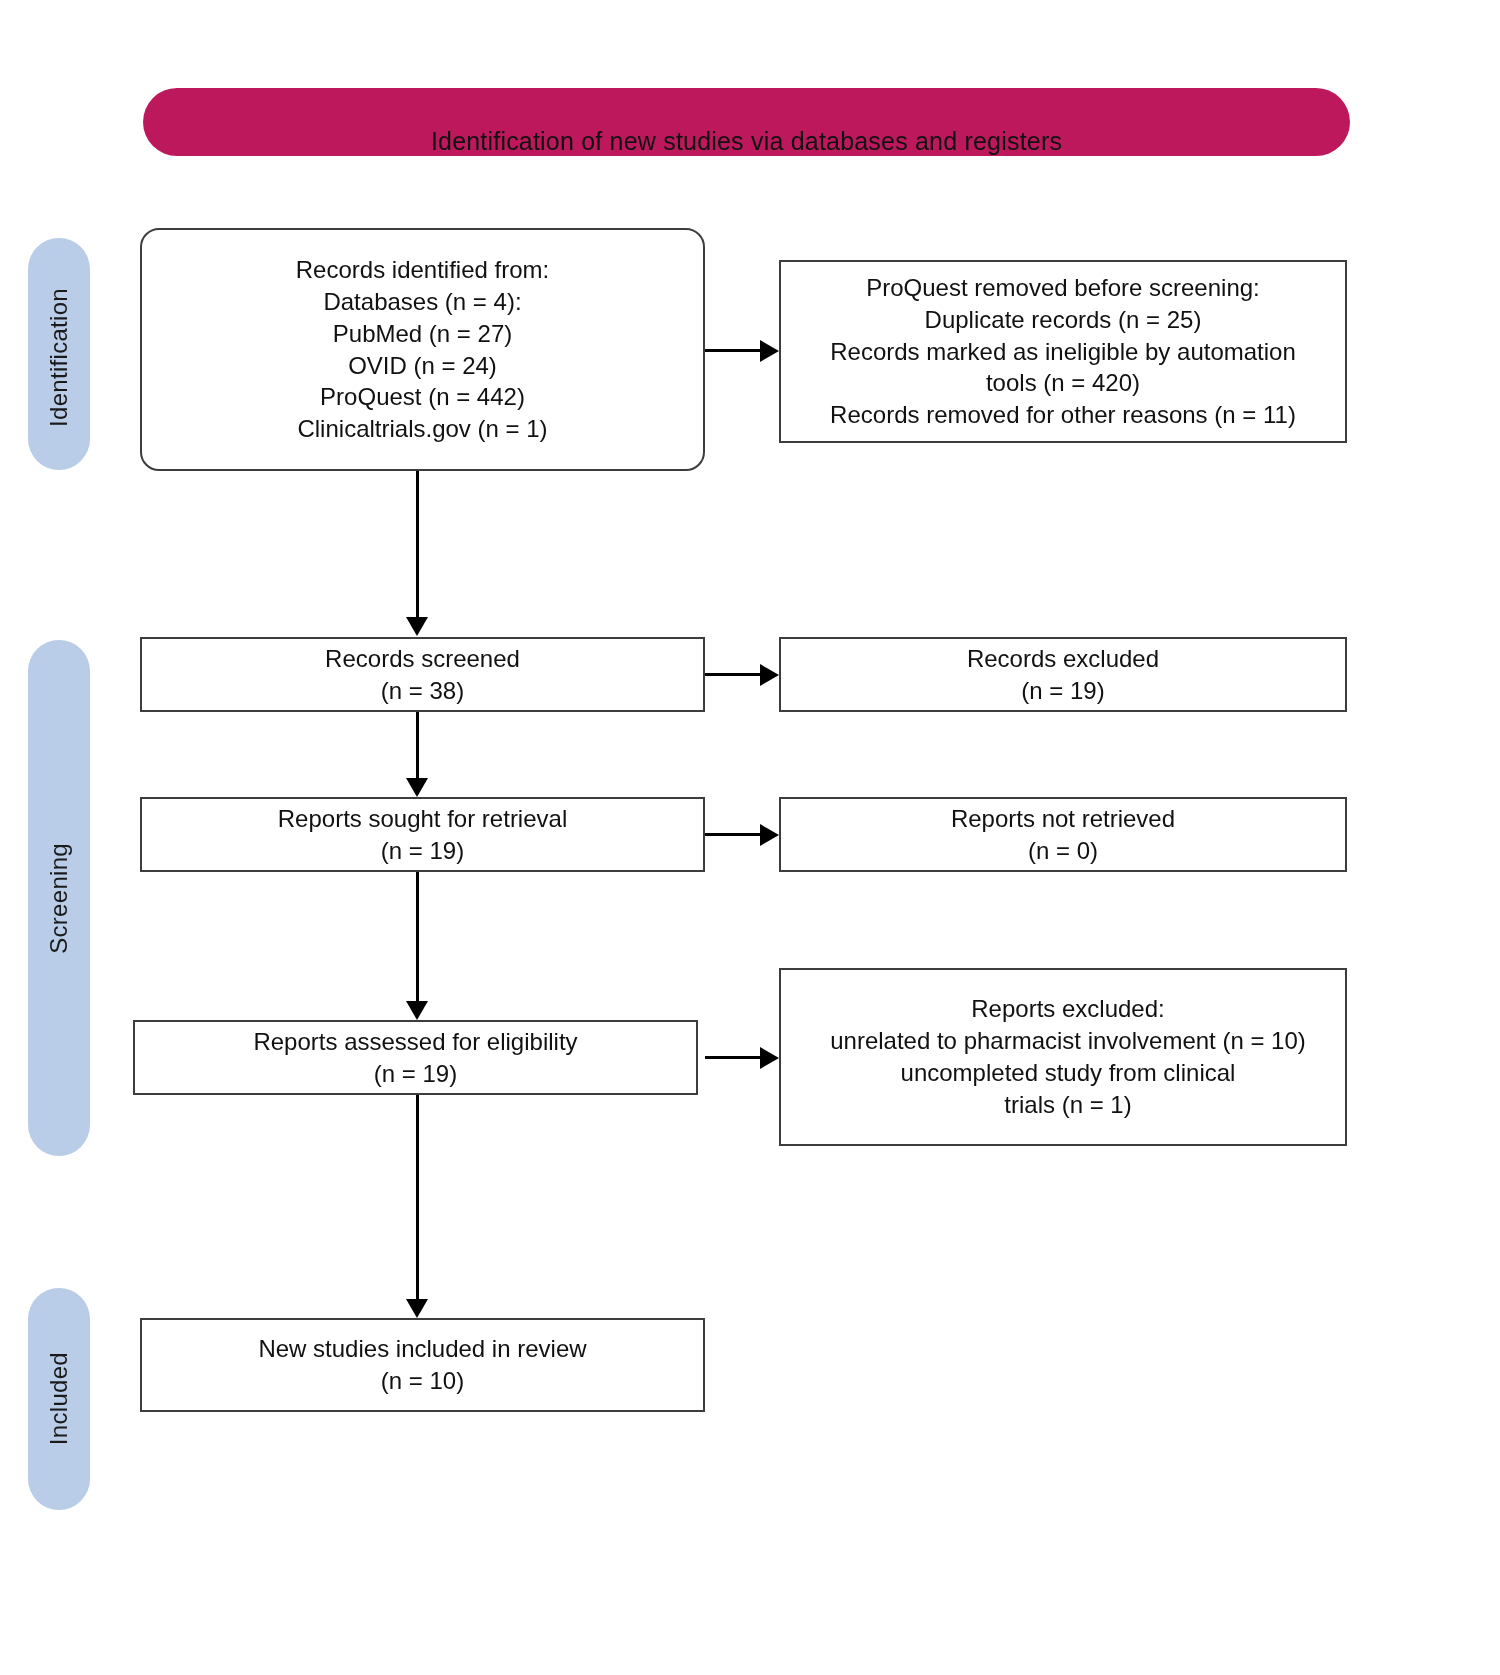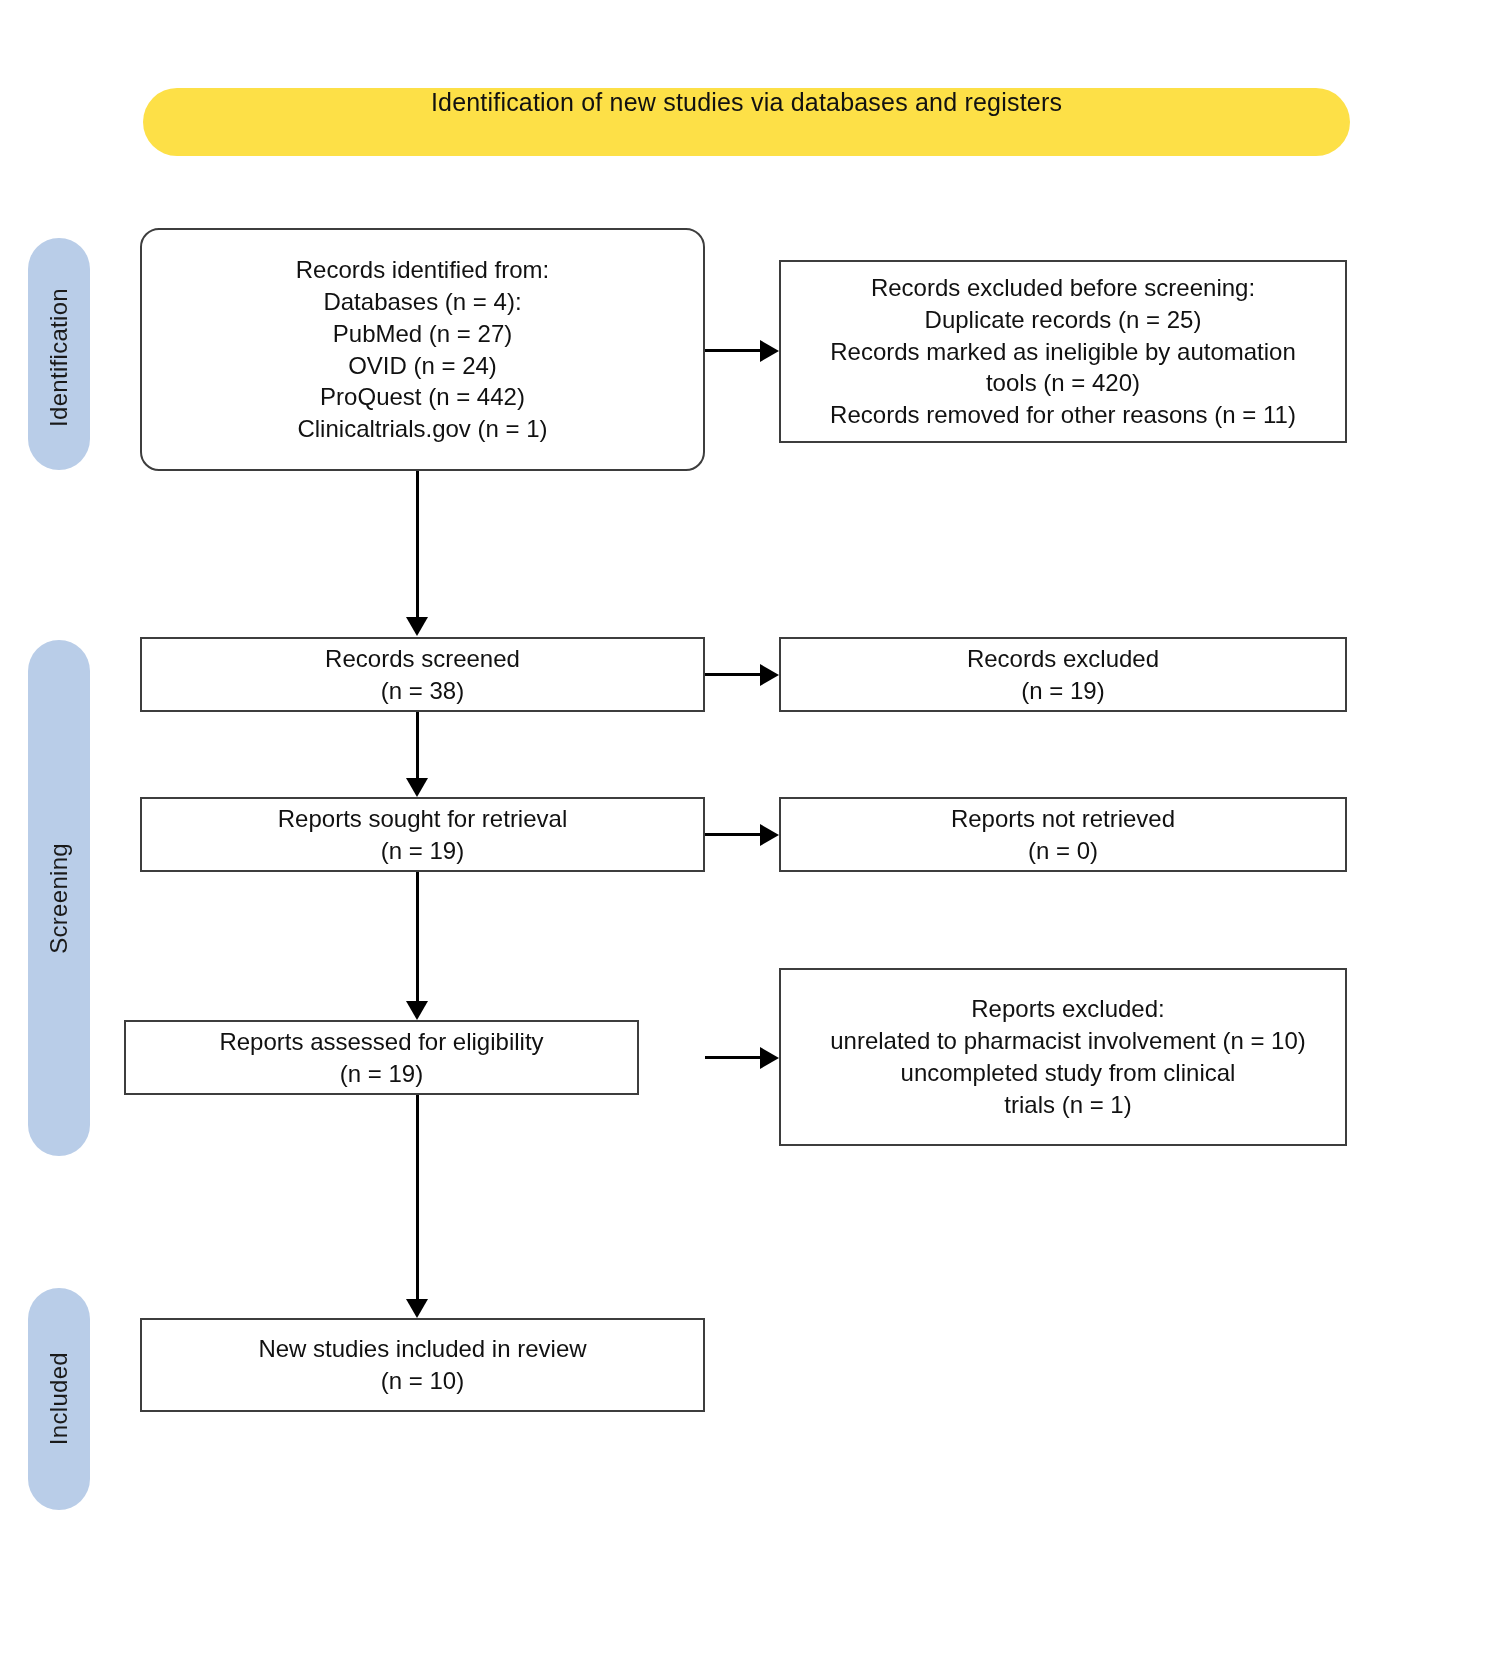--- a/index.html
+++ b/index.html
@@ -19,24 +19,24 @@
     overflow: hidden;
   }
 
   
   .banner {
     position: absolute;
     left: 143px;
     top: 88px;
     width: 1207px;
     height: 68px;
-    background: #fde047;
+    background: #be185d;
     border-radius: 34px;
     display: flex;
-    align-items: flex-start;
+    align-items: flex-end;
     justify-content: center;
   }
   .banner-text {
     font-size: 25px;
     color: #111111;
     letter-spacing: 0.2px;
   }
 
   
   .stage {
@@ -79,21 +79,21 @@
     font-size: 24px;
     line-height: 1.33;
     color: #111111;
     white-space: nowrap;
   }
 
   
   #box-identified      { left: 140px; top: 228px;  width: 565px; height: 243px; border-radius: 19px; }
   #box-screened        { left: 140px; top: 637px;  width: 565px; height: 75px;  }
   #box-sought          { left: 140px; top: 797px;  width: 565px; height: 75px;  }
-  #box-assessed        { left: 124px; top: 1020px; width: 515px; height: 75px;  }
+  #box-assessed        { left: 133px; top: 1020px; width: 565px; height: 75px;  }
   #box-included        { left: 140px; top: 1318px; width: 565px; height: 94px; }
 
   
   #box-removed         { left: 779px; top: 260px;  width: 568px; height: 183px; }
   #box-excluded        { left: 779px; top: 637px;  width: 568px; height: 75px;  }
   #box-not-retrieved   { left: 779px; top: 797px;  width: 568px; height: 75px;  }
   #box-reports-excluded{ left: 779px; top: 968px;  width: 568px; height: 178px; padding-left: 20px; }
 
   
   .conn {
@@ -147,21 +147,21 @@
   <div class="box" id="box-identified">
     <div class="line">Records identified from:</div>
     <div class="line">Databases (n = 4):</div>
     <div class="line">PubMed (n = 27)</div>
     <div class="line">OVID (n = 24)</div>
     <div class="line">ProQuest (n = 442)</div>
     <div class="line">Clinicaltrials.gov (n = 1)</div>
   </div>
 
   <div class="box" id="box-removed">
-    <div class="line">Records excluded before screening:</div>
+    <div class="line">ProQuest removed before screening:</div>
     <div class="line">Duplicate records (n = 25)</div>
     <div class="line">Records marked as ineligible by automation</div>
     <div class="line">tools (n = 420)</div>
     <div class="line">Records removed for other reasons  (n = 11)</div>
   </div>
 
   <div class="box" id="box-screened">
     <div class="line">Records screened</div>
     <div class="line">(n = 38)</div>
   </div>

